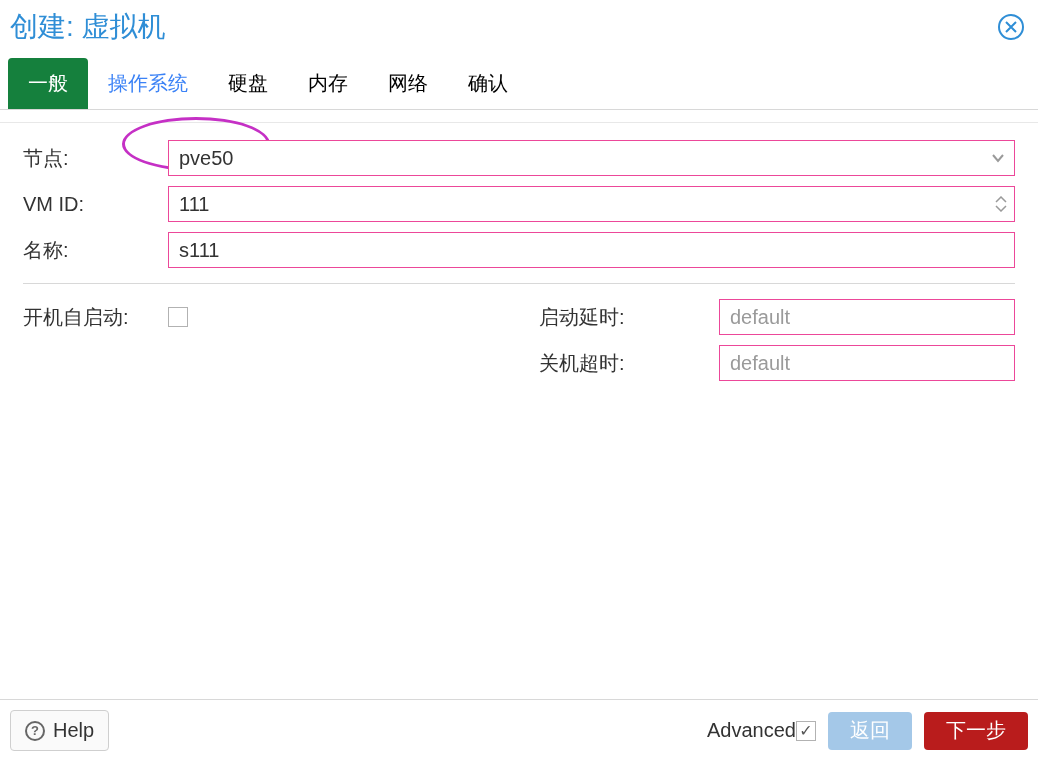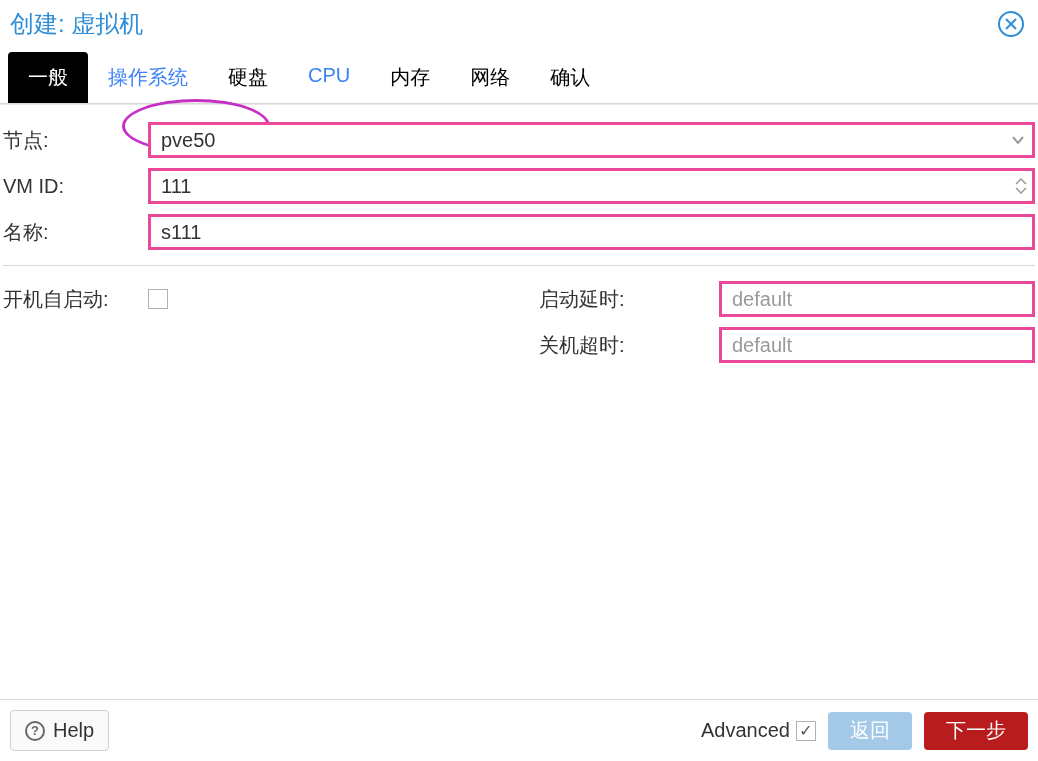--- a/index.html
+++ b/index.html
@@ -16,21 +16,21 @@
     display: flex;
     flex-direction: column;
     position: relative;
     background: #fff;
   }
   .titlebar {
     display: flex;
     align-items: center;
     justify-content: space-between;
     padding: 8px 14px 12px 10px;
-    font-size: 24px;
+    font-size: 28px;
     color: #2f8ed6;
   }
   .close-btn {
     width: 26px; height: 26px;
     border-radius: 50%;
     border: 2px solid #2f8ed6;
     display: flex; align-items: center; justify-content: center;
     cursor: pointer;
   }
   .close-btn svg { stroke: #2f8ed6; stroke-width: 2; }
@@ -40,30 +40,31 @@
     padding: 0 8px;
     gap: 0;
   }
   .tab {
     padding: 12px 20px;
     font-size: 20px;
     color: #3b82f6;
     cursor: pointer;
   }
   .tab.active {
-    background: #000000;
+    background: #15803d;
     color: #fff;
     border-radius: 4px 4px 0 0;
   }
   .tab.disabled { color: #000000; }
   .form-area {
     flex: 1;
-    padding: 16px 3px;
+    padding: 16px 23px;
     position: relative;
     border-top: 1px solid #e8e8e8;
+    margin-top: 12px;
   }
   .form-columns {
     display: flex;
     gap: 40px;
   }
   .col {
     flex: 1;
     display: flex;
     flex-direction: column;
     gap: 8px;
@@ -78,21 +79,21 @@
     font-size: 20px;
     color: #333;
   }
   .form-control {
     flex: 1;
     position: relative;
   }
   input[type="text"].text-input {
     width: 100%;
     height: 36px;
-    border: 3px solid #ec4899;
+    border: 1px solid #ec4899;
     padding: 0 34px 0 10px;
     font-size: 20px;
     font-family: inherit;
     color: #333;
     outline: none;
   }
   input[type="text"].text-input::placeholder { color: #9a9a9a; }
   .trigger-icon {
     position: absolute;
     right: 8px;
@@ -155,21 +156,20 @@
     font-size: 13px; font-weight: bold; color: #666;
   }
   .footer-right {
     display: flex;
     align-items: center;
     gap: 12px;
   }
   .advanced-wrap {
     display: flex;
     align-items: center;
-    gap: 6px;
     font-size: 20px;
     cursor: pointer;
     justify-content: space-between;
   }
   .btn {
     height: 38px;
     padding: 0 22px;
     border: none;
     border-radius: 4px;
     font-size: 20px;
@@ -197,21 +197,20 @@
       <svg width="14" height="14" viewBox="0 0 14 14">
           <path d="M2 2 L12 12 M12 2 L2 12" fill="none"></path>
         </svg>
     </div>
   </div>
 
   <div class="tabs">
     <div class="tab active"><span>一般</span></div>
     <div class="tab"><span>操作系统</span></div>
     <div class="tab disabled"><span>硬盘</span></div>
-    <div class="tab"><span>CPU</span></div>
     <div class="tab disabled"><span>内存</span></div>
     <div class="tab disabled"><span>网络</span></div>
     <div class="tab disabled"><span>确认</span></div>
   </div>
 
   <div class="form-area">
 
     <div class="annotation-circle" style="left:122px; top:-6px; width:148px; height:54px;"></div>
 
     <div class="form-columns">

